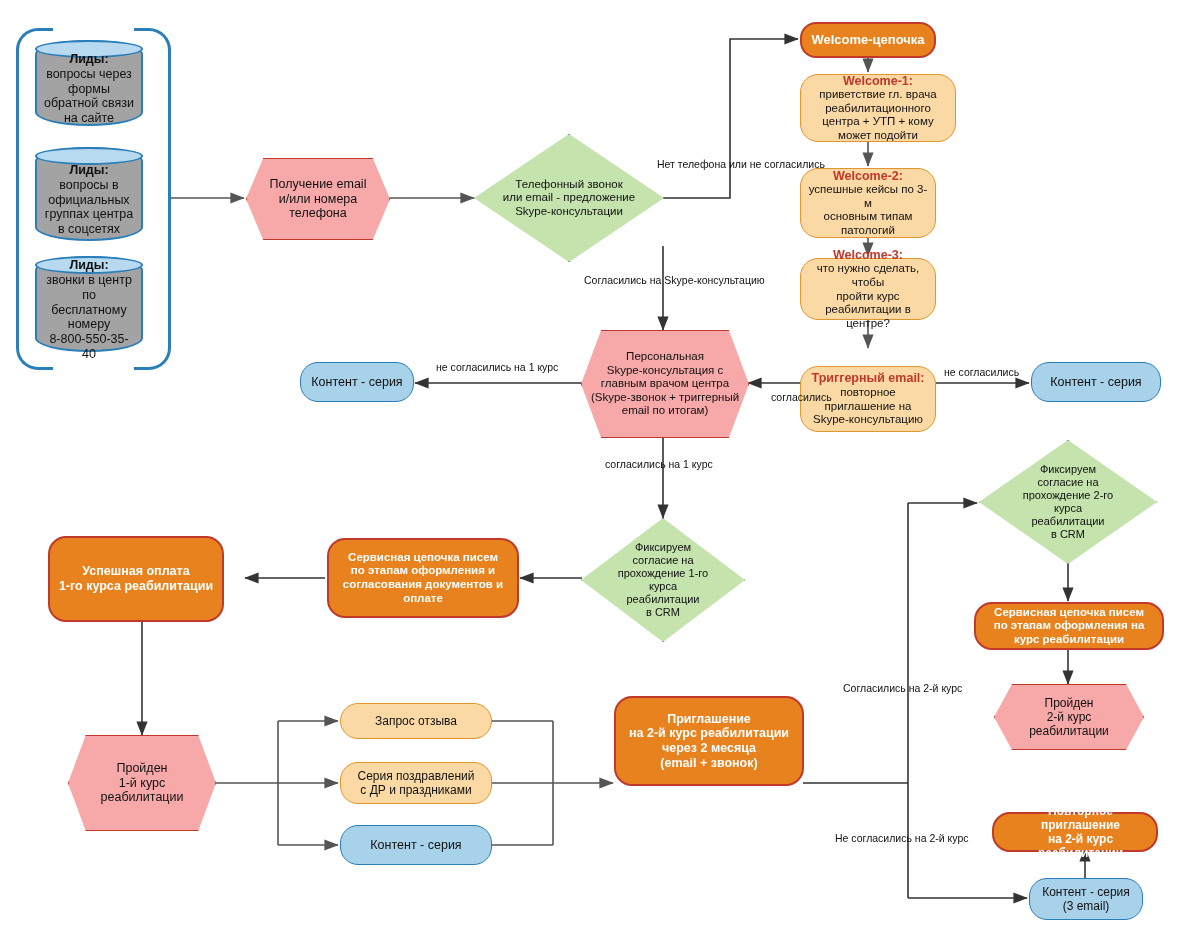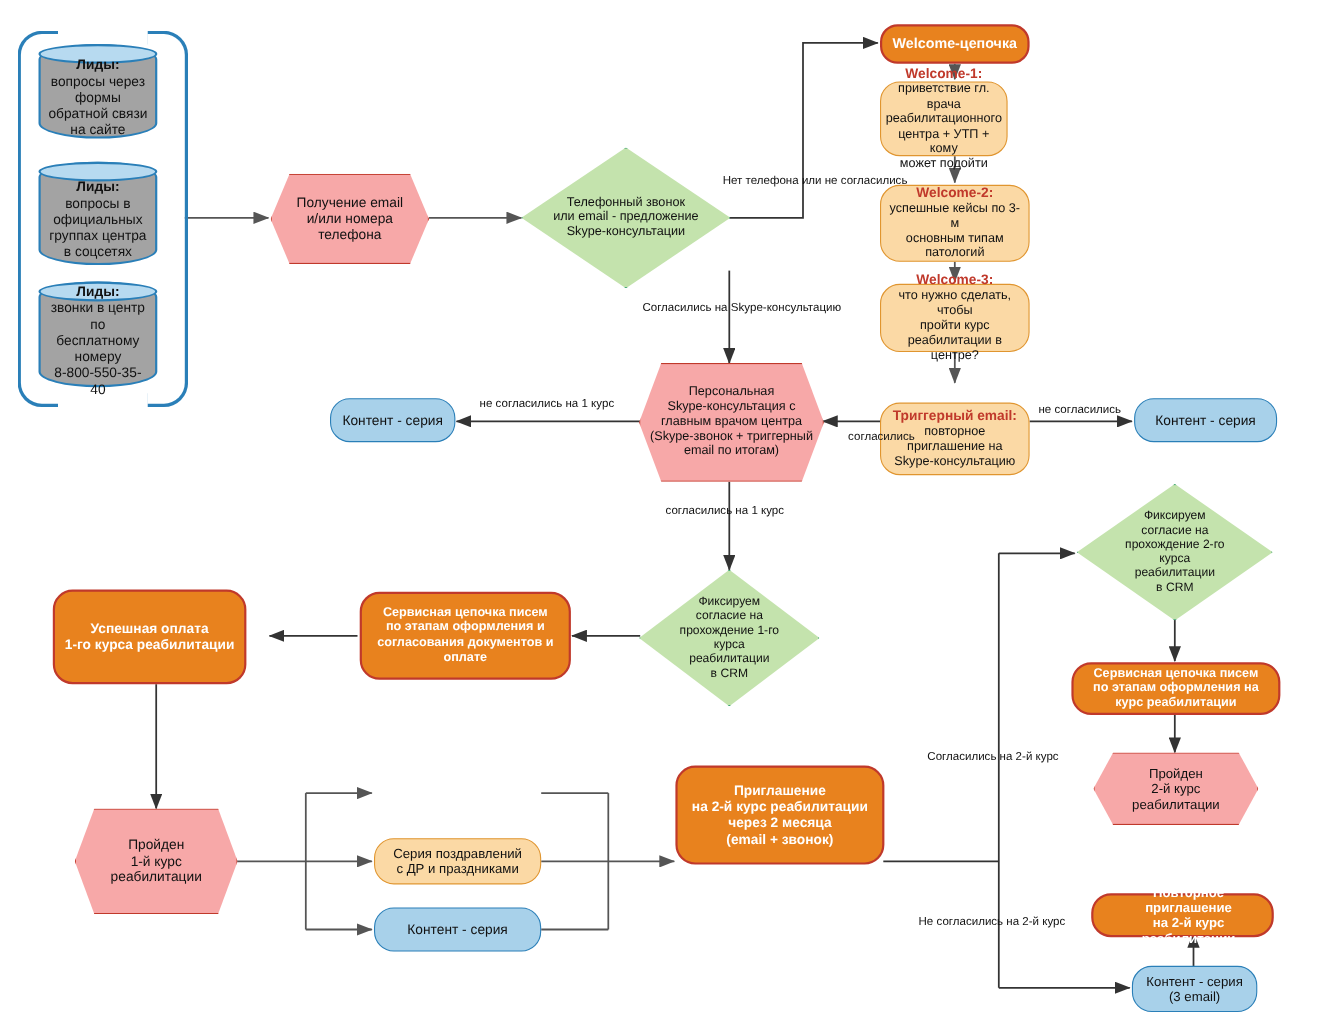--- a/index.html
+++ b/index.html
@@ -150,21 +150,21 @@
     <div class="diabg"></div>
     <div class="txt" style="white-space:pre-line;font-size:11.5px;">Телефонный звонок
 или email - предложение
 Skype-консультации</div>
   </div>
 
   <div class="node rr-welcome" style="left:800px;top:22px;width:136px;height:36px;">
     <div class="txt">Welcome-цепочка</div>
   </div>
 
-  <div class="node wbox" style="left:800px;top:74px;width:116px;height:68px;">
+  <div class="node wbox" style="left:800px;top:74px;width:156px;height:68px;">
     <div class="txt">
       <span class="hd">Welcome-1:</span><br>
       <span style="white-space:pre-line">приветствие гл. врача
 реабилитационного
 центра + УТП + кому
 может подойти</span>
     </div>
   </div>
 
   <div class="node wbox" style="left:800px;top:168px;width:136px;height:70px;">
@@ -243,20 +243,23 @@
 1-го курса реабилитации</div>
   </div>
 
   <div class="node hex" style="left:68px;top:735px;width:148px;height:96px;">
     <div class="hexbg"></div>
     <div class="txt" style="white-space:pre-line">Пройден
 1-й курс
 реабилитации</div>
   </div>
 
+  <div class="node rr-peach" style="left:340px;top:703px;width:152px;height:36px;">
+    <div class="txt">Запрос отзыва</div>
+  </div>
 
   <div class="node rr-peach" style="left:340px;top:762px;width:152px;height:42px;">
     <div class="txt" style="white-space:pre-line">Серия поздравлений
 с ДР и праздниками</div>
   </div>
 
   <div class="node rr-blue" style="left:340px;top:825px;width:152px;height:40px;">
     <div class="txt">Контент - серия</div>
   </div>
 

